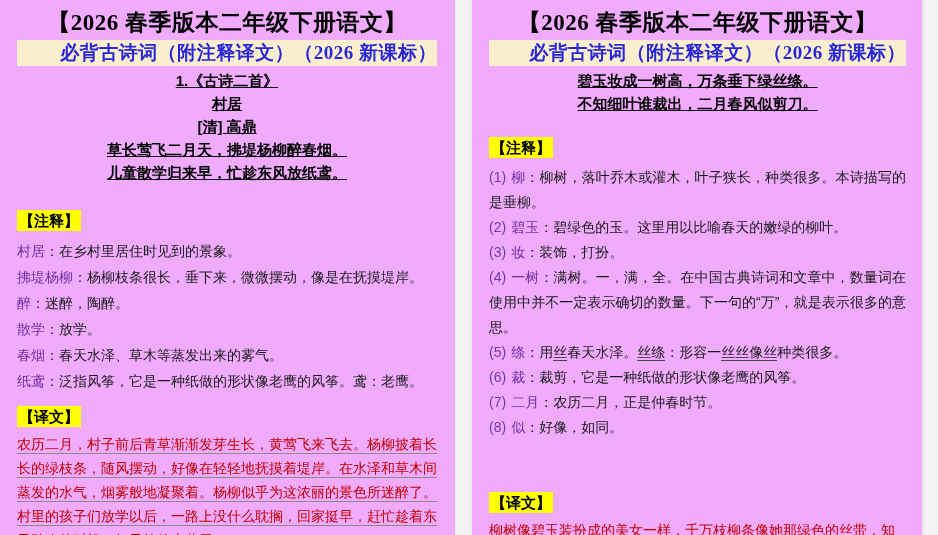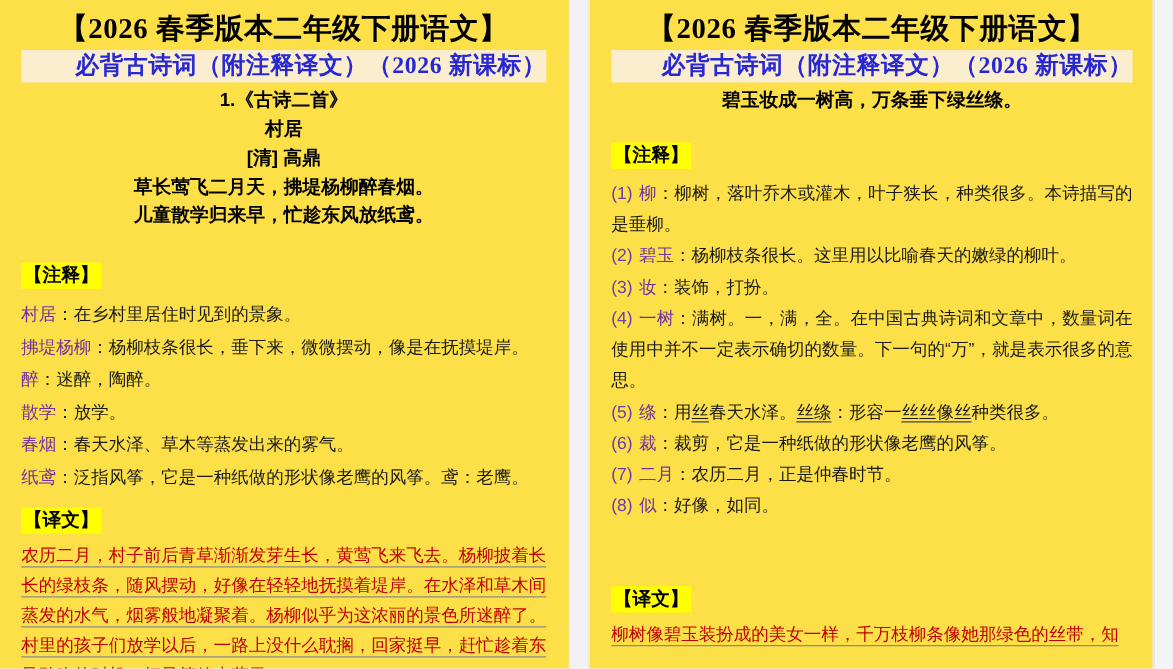--- a/index.html
+++ b/index.html
@@ -7,21 +7,21 @@
   body {
     background: #f2f2f5;
     font-family: "Liberation Sans", sans-serif;
     color: #111;
     position: relative;
   }
   .page {
     position: absolute;
     top: 0;
     height: 535px;
-    background: #fde047;
+    background: #f0abfc;
     border-left: 1px solid #e9e9ee;
     border-right: 1px solid #e9e9ee;
     overflow: hidden;
   }
   .page-1 { left: 0; width: 456px; padding: 5px 18px 0 17px; border-left: none; }
   .page-2 { left: 471px; width: 452px; padding: 5px 16px 0 17px; }
   .scroll-strip {
     position: absolute;
     top: 0; right: 0;
     width: 15px; height: 535px;
@@ -42,21 +42,21 @@
     margin-top: 2px;
     background: #faeecf;
     color: #2727d6;
     font-family: "Liberation Serif", serif;
     font-weight: bold;
     font-size: 19px;
     line-height: 26px;
     text-align: right;
     letter-spacing: 0.5px;
   }
-  .poem-block { margin-top: 3px; text-align: center; }
+  .poem-block { margin-top: 3px; text-align: center; text-decoration: underline; }
   .poem-line {
     font-size: 15px;
     font-weight: bold;
     line-height: 23px;
     color: #000;
   }
   .section-label {
     display: inline-block;
     background: #ffff00;
     color: #000;
@@ -115,27 +115,28 @@
     <span class="section-label">【译文】</span>
   </div>
   <p class="translation">农历二月，村子前后青草渐渐发芽生长，黄莺飞来飞去。杨柳披着长长的绿枝条，随风摆动，好像在轻轻地抚摸着堤岸。在水泽和草木间蒸发的水气，烟雾般地凝聚着。杨柳似乎为这浓丽的景色所迷醉了。村里的孩子们放学以后，一路上没什么耽搁，回家挺早，赶忙趁着东风劲吹的时机，把风筝放上蓝天。</p>
 </section>
 
 <section class="page page-2">
   <div class="doc-title">【2026 春季版本二年级下册语文】</div>
   <div class="subtitle-band">必背古诗词（附注释译文）（2026 新课标）</div>
   <div class="poem-block">
       <div class="poem-line">碧玉妆成一树高，万条垂下绿丝绦。</div>
+      <div class="poem-line">不知细叶谁裁出，二月春风似剪刀。</div>
     </div>
   <div class="p2-notes-label">
     <span class="section-label">【注释】</span>
   </div>
   <div class="notes">
       <div class="note"><span class="note-num">(1)</span><span class="note-term">柳</span>：<span>柳树，落叶乔木或灌木，叶子狭长，种类很多。本诗描写的是垂柳。</span></div>
-      <div class="note"><span class="note-num">(2)</span><span class="note-term">碧玉</span>：<span>杨柳枝条很长。这里用以比喻春天的嫩绿的柳叶。</span></div>
+      <div class="note"><span class="note-num">(2)</span><span class="note-term">碧玉</span>：<span>碧绿色的玉。这里用以比喻春天的嫩绿的柳叶。</span></div>
       <div class="note"><span class="note-num">(3)</span><span class="note-term">妆</span>：<span>装饰，打扮。</span></div>
       <div class="note"><span class="note-num">(4)</span><span class="note-term">一树</span>：<span>满树。一，满，全。在中国古典诗词和文章中，数量词在使用中并不一定表示确切的数量。下一句的“万”，就是表示很多的意思。</span></div>
       <div class="note"><span class="note-num">(5)</span><span class="note-term">绦</span>：<span>用</span><span class="note-u">丝</span><span>春天水泽。</span><span class="note-u">丝绦</span><span>：形容一</span><span class="note-u">丝丝像丝</span><span>种类很多。</span></div>
       <div class="note"><span class="note-num">(6)</span><span class="note-term">裁</span>：<span>裁剪，它是一种纸做的形状像老鹰的风筝。</span></div>
       <div class="note"><span class="note-num">(7)</span><span class="note-term">二月</span>：<span>农历二月，正是仲春时节。</span></div>
       <div class="note"><span class="note-num">(8)</span><span class="note-term">似</span>：<span>好像，如同。</span></div>
     </div>
   <div class="p2-trans-label">
     <span class="section-label">【译文】</span>
   </div>

